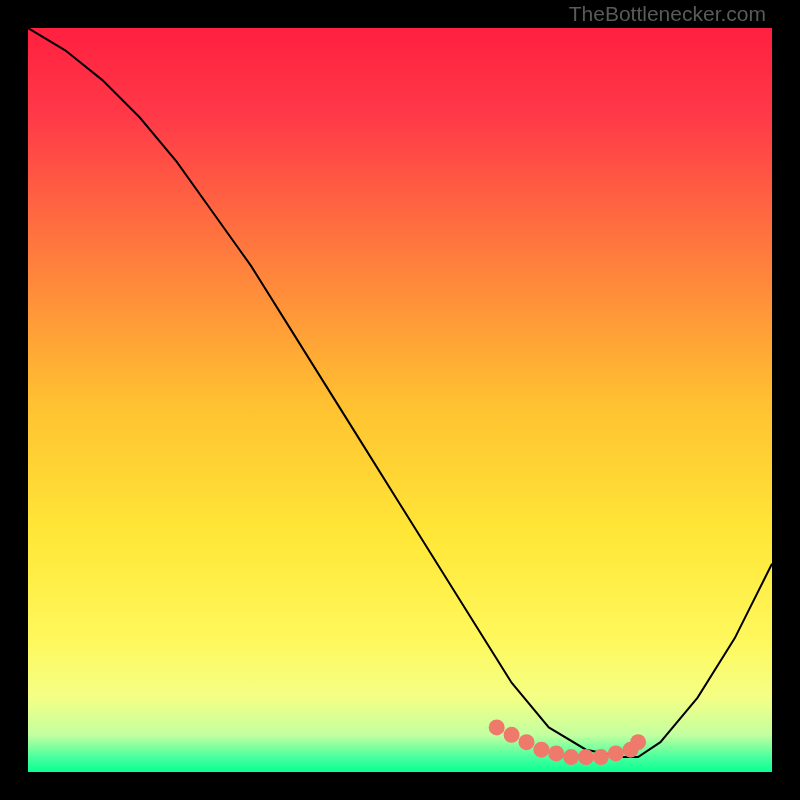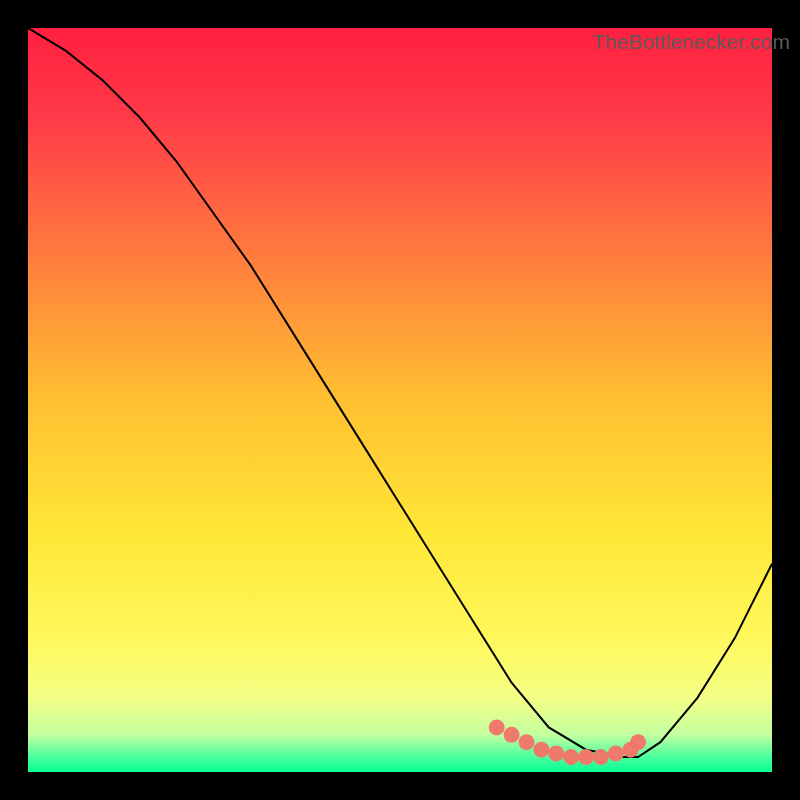--- a/index.html
+++ b/index.html
@@ -6,26 +6,25 @@
   body {
     width: 800px;
     height: 800px;
     background: #000;
     position: relative;
     font-family: Arial, sans-serif;
   }
   .watermark {
     position: absolute;
     top: 2px;
-    right: 10px;
+    right: 34px;
     color: #5a5a5a;
     font-size: 21px;
     font-weight: 500;
     z-index: 10;
-    margin-top: 28px;
   }
   .plot-area {
     position: absolute;
     left: 28px;
     top: 28px;
     width: 744px;
     height: 744px;
   }
   svg { display: block; }
 </style>

